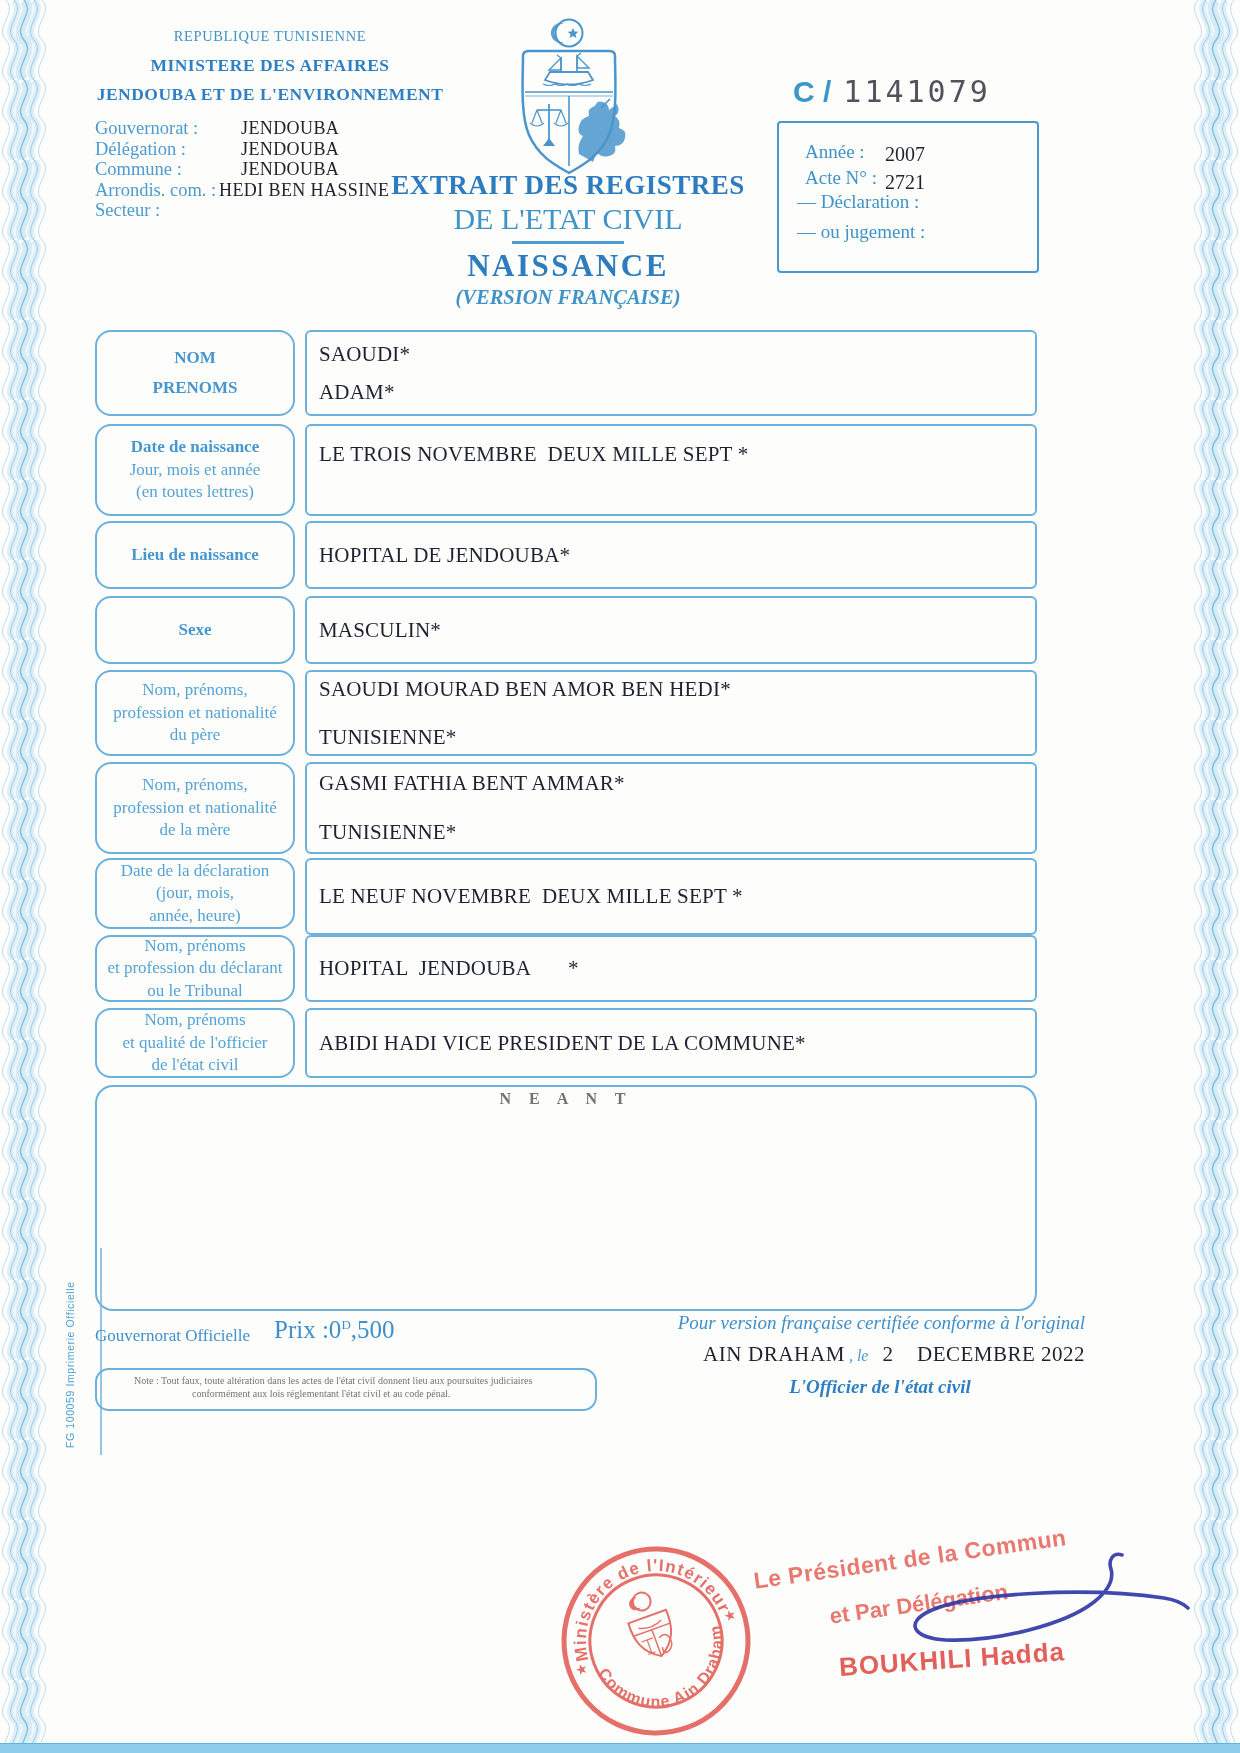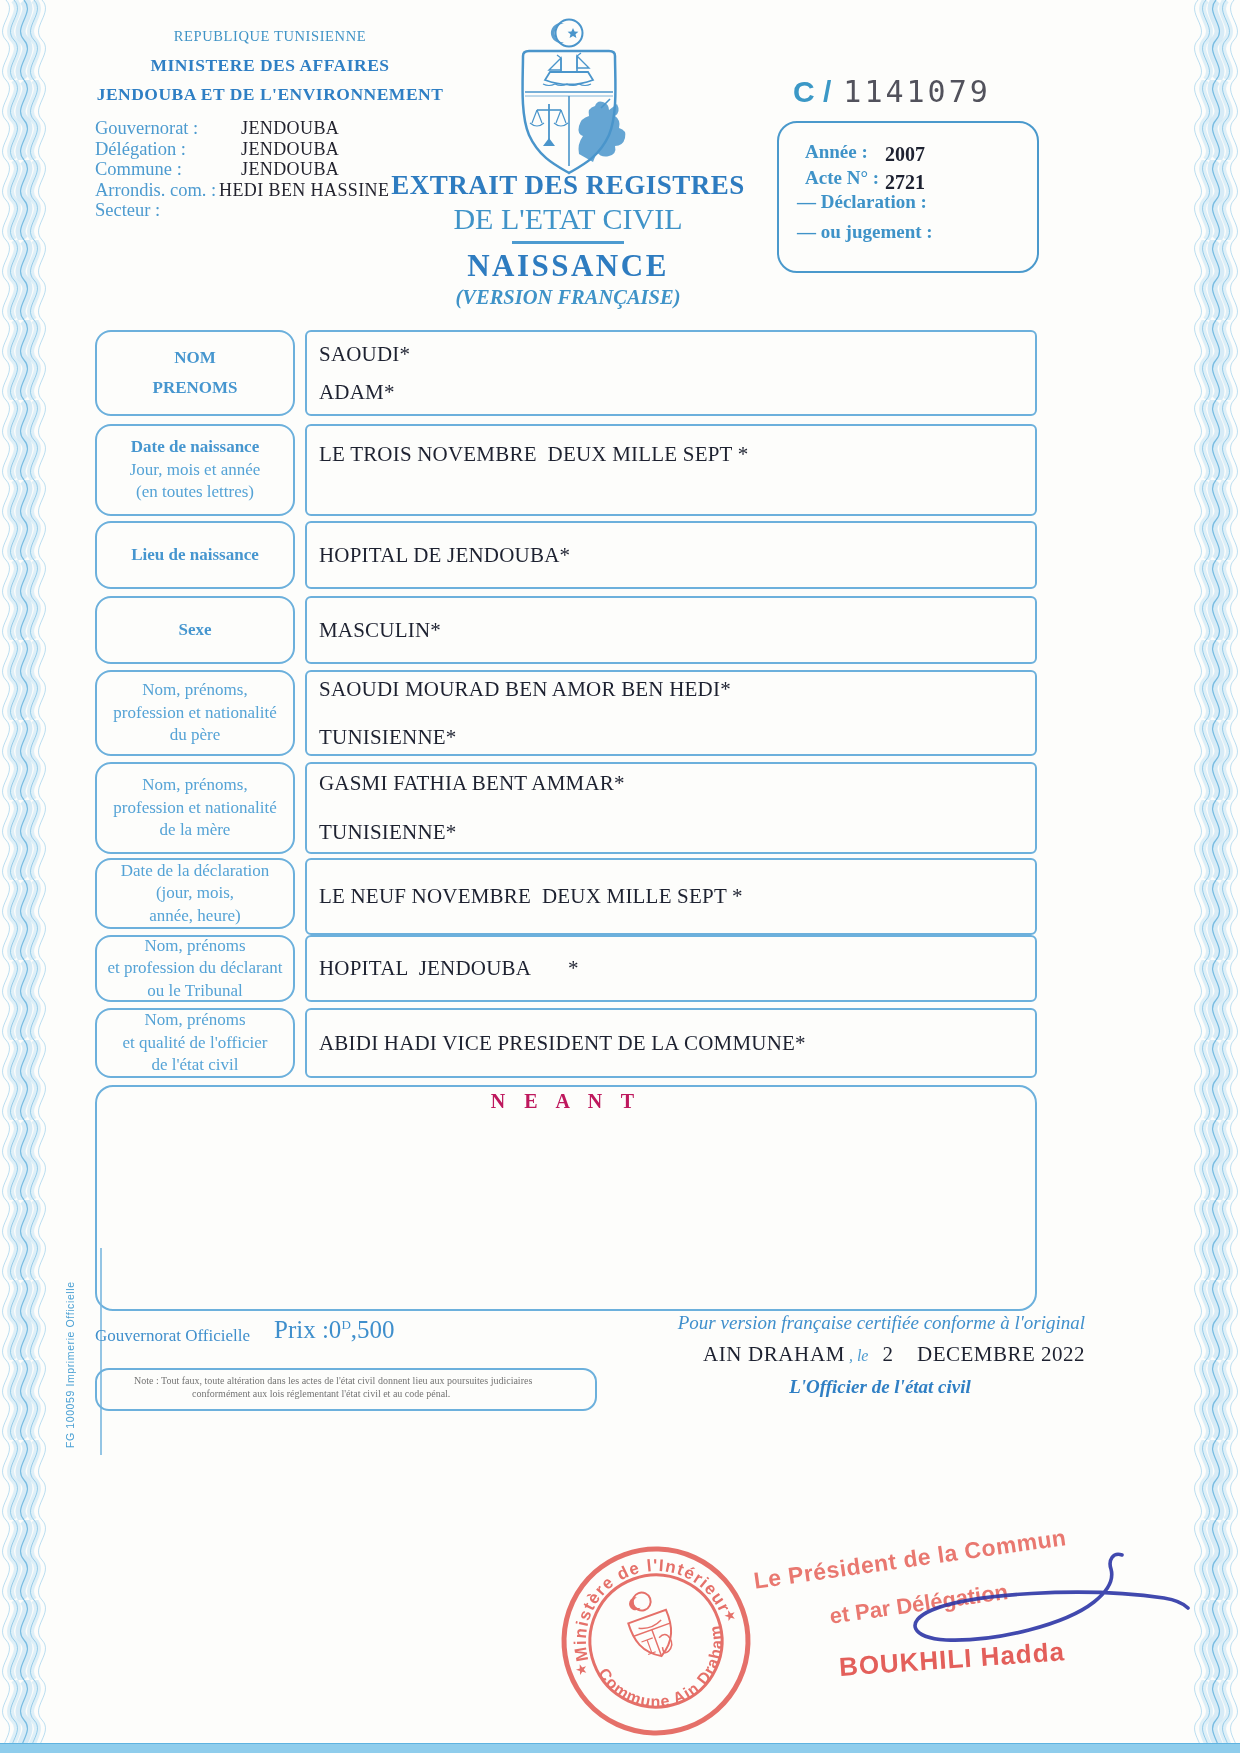--- a/index.html
+++ b/index.html
@@ -9,21 +9,21 @@
 
   
   .republic{font-size:14.5px;letter-spacing:.6px;color:#3f93c6;}
   .ministry{font-size:17.5px;font-weight:bold;letter-spacing:.5px;color:#2f7fc4;}
   .admin-row{display:flex;line-height:20.5px;}
   .admin-label{width:124px;font-size:18.5px;color:#4d9bd0;}
   .admin-value{font-size:18px;color:#23232e;letter-spacing:.4px;white-space:pre;}
   .serial{display:flex;align-items:baseline;gap:12px;}
   .serial-prefix{font-family:"Liberation Sans",sans-serif;font-weight:600;font-size:30px;color:#3b98c6;}
   .serial-number{font-family:"DejaVu Sans Mono",monospace;font-size:30px;letter-spacing:3px;color:#52525c;}
-  .act-box{border:2.5px solid #4a99cc;border-radius:20px;font-weight:bold;}
+  .act-box{border:2.5px solid #4a99cc;border-radius:4px;}
   .act-label{font-size:19px;color:#3f93c8;}
   .act-value{font-size:20px;color:#1d2130;}
 
   .title1{font-size:27px;font-weight:bold;letter-spacing:.5px;color:#2e7cc0;text-align:center;}
   .title2{font-size:30px;color:#3f93c8;text-align:center;margin-top:1px;}
   .title-rule{width:112px;height:3px;background:#4d9bd0;margin:5px auto 4px auto;}
   .title3{font-size:31px;font-weight:bold;letter-spacing:2.5px;color:#2e7cc0;text-align:center;}
   .title4{font-size:20.5px;font-weight:bold;font-style:italic;color:#3f93c8;text-align:center;margin-top:2px;}
 
   
@@ -33,21 +33,21 @@
   .row-value{position:absolute;left:305px;width:732px;border:2.5px solid #6cb0dc;border-radius:6px;
              box-sizing:border-box;display:flex;flex-direction:column;justify-content:center;
              padding-left:12px;}
   .lbl-line{font-size:17px;line-height:1.32;color:#55a3d6;}
   .lbl-bold{font-weight:bold;color:#4696cf;}
   .val-line{white-space:pre;font-size:21px;color:#1d2130;letter-spacing:.2px;}
 
   .obs-box{position:absolute;left:95px;top:1085px;width:942px;height:226px;border:2.5px solid #6cb0dc;
            border-radius:18px;box-sizing:border-box;}
   .obs-title{font-size:21.5px;font-weight:bold;font-style:italic;color:#3f93c8;text-align:center;margin-top:6px;}
-  .obs-value{font-size:20px;font-weight:bold;color:#be185d;text-align:center;letter-spacing:7px;margin-top:3px;}
+  .obs-value{font-size:16px;font-weight:bold;color:#737373;text-align:center;letter-spacing:7px;margin-top:3px;}
 
   .note-box{position:absolute;left:95px;top:1368px;width:502px;border:2.5px solid #6cb0dc;border-radius:14px;
             box-sizing:border-box;padding:5px 12px 8px 12px;}
   .note-text{font-size:10px;line-height:1.28;color:#737373;padding-left:58px;text-indent:-58px;margin-left:25px;}
 
   .side-vertical{position:absolute;left:64px;top:1448px;width:300px;transform:rotate(-90deg);
                  transform-origin:0 0;font-size:10.5px;letter-spacing:.6px;color:#4aa0d4;
                  font-family:"Liberation Sans",sans-serif;}
 
   .imprimerie{font-size:17px;color:#3f8fcc;}

